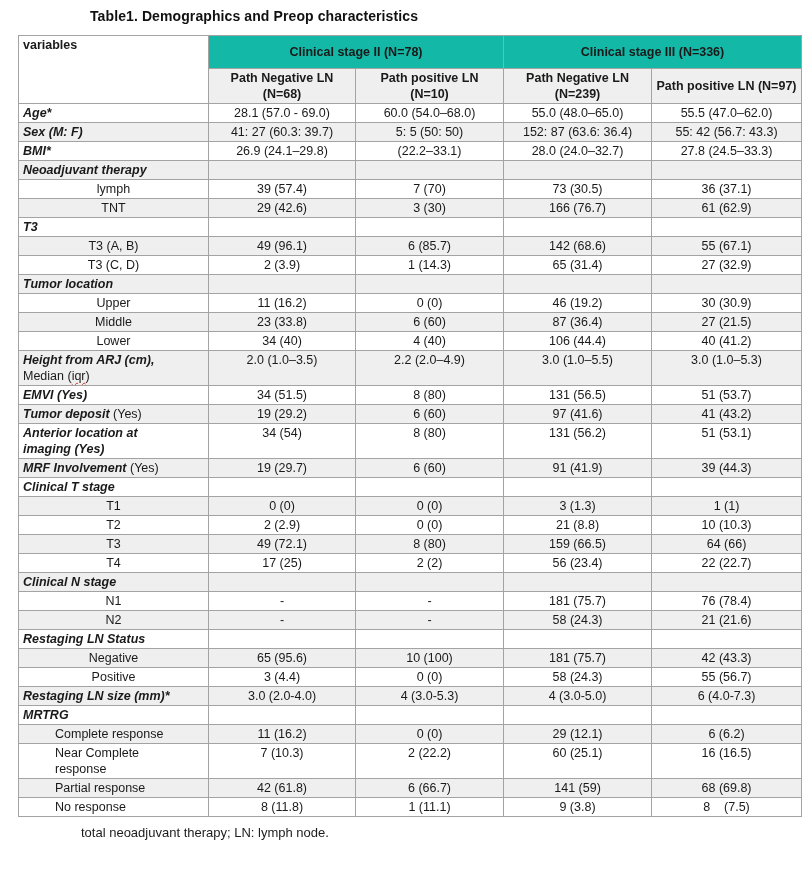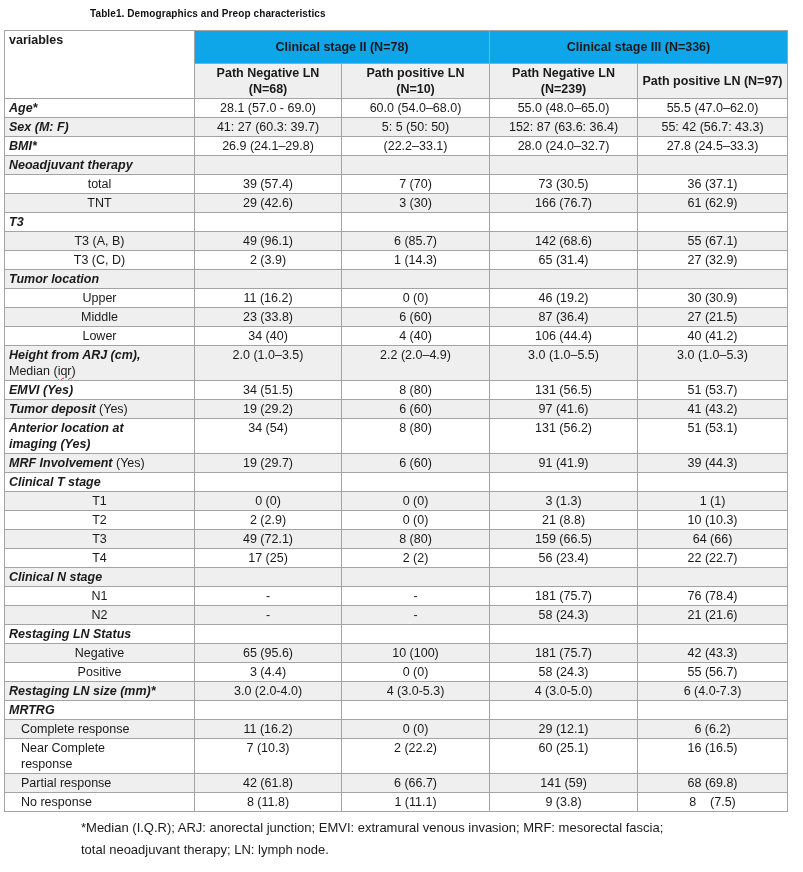--- a/index.html
+++ b/index.html
@@ -7,30 +7,30 @@
     width:803px; height:872px;
     background:#ffffff;
     font-family:"Liberation Sans", sans-serif;
     color:#1a1a1a;
     overflow:hidden;
   }
   .page { position:relative; width:803px; height:872px; }
 
   .title {
     margin:8px 0 11px 90px;
-    font-size:10px;
+    font-size:14px;
     font-weight:700;
     letter-spacing:0.1px;
     color:#111111;
   }
 
   table.demo-table {
     border-collapse:collapse;
     table-layout:fixed;
-    margin-left:4px;
+    margin-left:18px;
     width:783px;
     border:1px solid #8f8f8f;
   }
   .demo-table th, .demo-table td {
     border:1px solid #a3a3a3;
     padding:1px 4px;
     font-size:12.5px;
     line-height:16px;
     vertical-align:top;
     overflow:hidden;
@@ -38,34 +38,34 @@
   .demo-table thead th { font-weight:700; }
   th.var-head {
     text-align:left;
     vertical-align:top;
     background:#ffffff;
   }
   th.group-head {
     text-align:center;
     vertical-align:middle;
     height:30px;
-    background:#0ea5e9;
+    background:#14b8a6;
   }
   tr.subhead th {
     text-align:center;
     vertical-align:middle;
     background:#efefef;
     height:32px;
   }
   tbody td { height:16px; }
   tbody tr:nth-child(even) td { background:#efefef; }
   td.cell-label { text-align:left; }
   td.cell-value { text-align:center; }
   tr.align-center td.cell-label { text-align:center; }
-  tr.align-left td.cell-label { padding-left:16px; }
+  tr.align-left td.cell-label { padding-left:36px; }
   .b { font-weight:700;font-style:italic; }
   .squiggle {
     text-decoration-line:underline;
     text-decoration-style:wavy;
     text-decoration-color:#d03028;
     text-decoration-thickness:1px;
     text-underline-offset:2px;
   }
   .footnote {
     margin:5px 0 0 81px;
@@ -126,21 +126,21 @@
           <td class="cell-value">27.8 (24.5–33.3)</td>
         </tr>
         <tr class="row-section">
           <td class="cell-label"><span class="b">Neoadjuvant therapy</span></td>
           <td class="cell-value"></td>
           <td class="cell-value"></td>
           <td class="cell-value"></td>
           <td class="cell-value"></td>
         </tr>
         <tr class="row-item align-center">
-          <td class="cell-label"><span>total</span></td>
+          <td class="cell-label"><span>lymph</span></td>
           <td class="cell-value">39 (57.4)</td>
           <td class="cell-value">7 (70)</td>
           <td class="cell-value">73 (30.5)</td>
           <td class="cell-value">36 (37.1)</td>
         </tr>
         <tr class="row-item align-center">
           <td class="cell-label"><span>TNT</span></td>
           <td class="cell-value">29 (42.6)</td>
           <td class="cell-value">3 (30)</td>
           <td class="cell-value">166 (76.7)</td>
@@ -346,17 +346,16 @@
           <td class="cell-label"><span>No response</span></td>
           <td class="cell-value">8 (11.8)</td>
           <td class="cell-value">1 (11.1)</td>
           <td class="cell-value">9 (3.8)</td>
           <td class="cell-value">8&nbsp;&nbsp;&nbsp;&nbsp;(7.5)</td>
         </tr>
       </tbody>
   </table>
 
   <div class="footnote">
-    <div>*Median (I.Q.R); ARJ: anorectal junction; EMVI: extramural venous invasion; MRF: mesorectal fascia;</div>
     <div>total neoadjuvant therapy; LN: lymph node.</div>
   </div>
 
 </div>
 
 </body></html>

